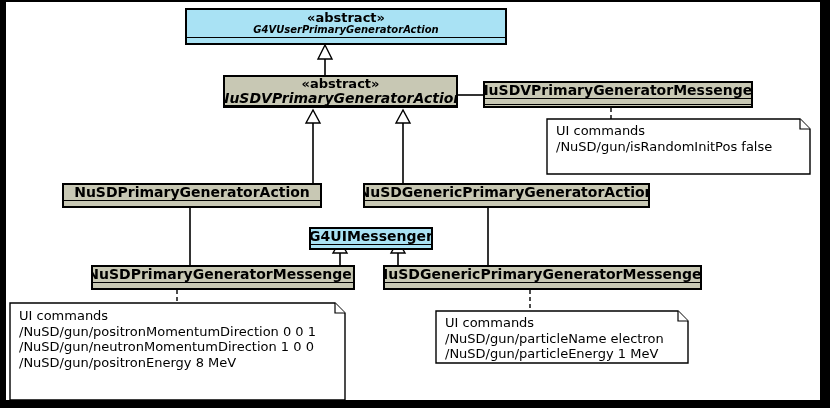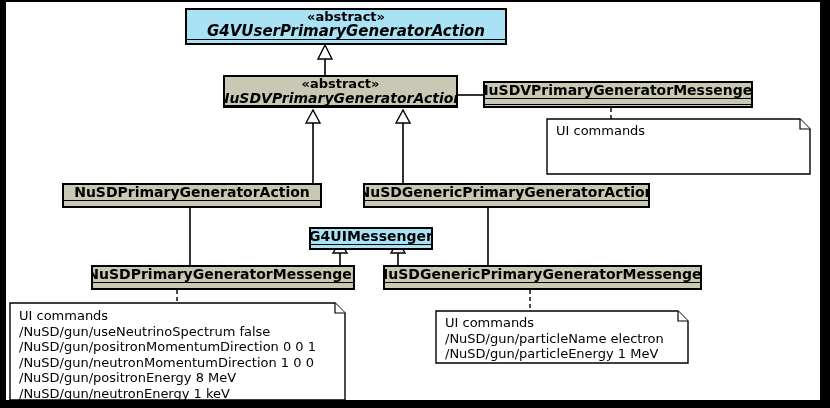--- a/index.html
+++ b/index.html
@@ -21,21 +21,21 @@
   }
   .cls.abstract-fill{background:var(--abstract-fill,#a9e2f4);}
   .cls.concrete-fill{background:var(--concrete-fill,#c8c8b4);}
   .cls-title{
     flex:1;display:flex;flex-direction:column;
     align-items:center;justify-content:center;
     text-align:center;white-space:nowrap;line-height:1.05;
   }
   .stereotype{font-size:13px;font-weight:bold;color:#000;}
   .cls-name{font-size:14px;font-weight:bold;color:#000;}
-  .cls-name.big{font-size:15px;}
+  .cls-name.big{font-size:10px;}
   .cls-name.italic{font-style:italic;}
   .compart-a{height:5px;border-top:1px solid #000;flex:0 0 auto;}
   .compart-b{height:3px;border-top:1px solid #000;flex:0 0 auto;}
 
   
   .note-text{
     position:absolute;color:#000;
     font-size:13px;line-height:15.5px;white-space:nowrap;
   }
   .note-line{display:block;}
@@ -143,29 +143,28 @@
   <div class="cls concrete-fill" style="left:383px;top:265px;width:319px;height:25px;">
     <div class="cls-title">
       <span class="cls-name">NuSDGenericPrimaryGeneratorMessenger</span>
     </div>
     <div class="compart-a"></div>
     <div class="compart-b"></div>
   </div>
 
   <div class="note-text" style="left:556px;top:123px;">
     <span class="note-line">UI commands</span>
+    <span class="note-line">/NuSD/gun/isRandomInitPos false</span>
   </div>
 
   <div class="note-text" style="left:19px;top:308px;">
     <span class="note-line">UI commands</span>
-    <span class="note-line">/NuSD/gun/useNeutrinoSpectrum false</span>
     <span class="note-line">/NuSD/gun/positronMomentumDirection 0 0 1</span>
     <span class="note-line">/NuSD/gun/neutronMomentumDirection 1 0 0</span>
     <span class="note-line">/NuSD/gun/positronEnergy 8 MeV</span>
-    <span class="note-line">/NuSD/gun/neutronEnergy 1 keV</span>
   </div>
 
   <div class="note-text" style="left:445px;top:315px;">
     <span class="note-line">UI commands</span>
     <span class="note-line">/NuSD/gun/particleName electron</span>
     <span class="note-line">/NuSD/gun/particleEnergy 1 MeV</span>
   </div>
 </div>
 
 </body></html>

